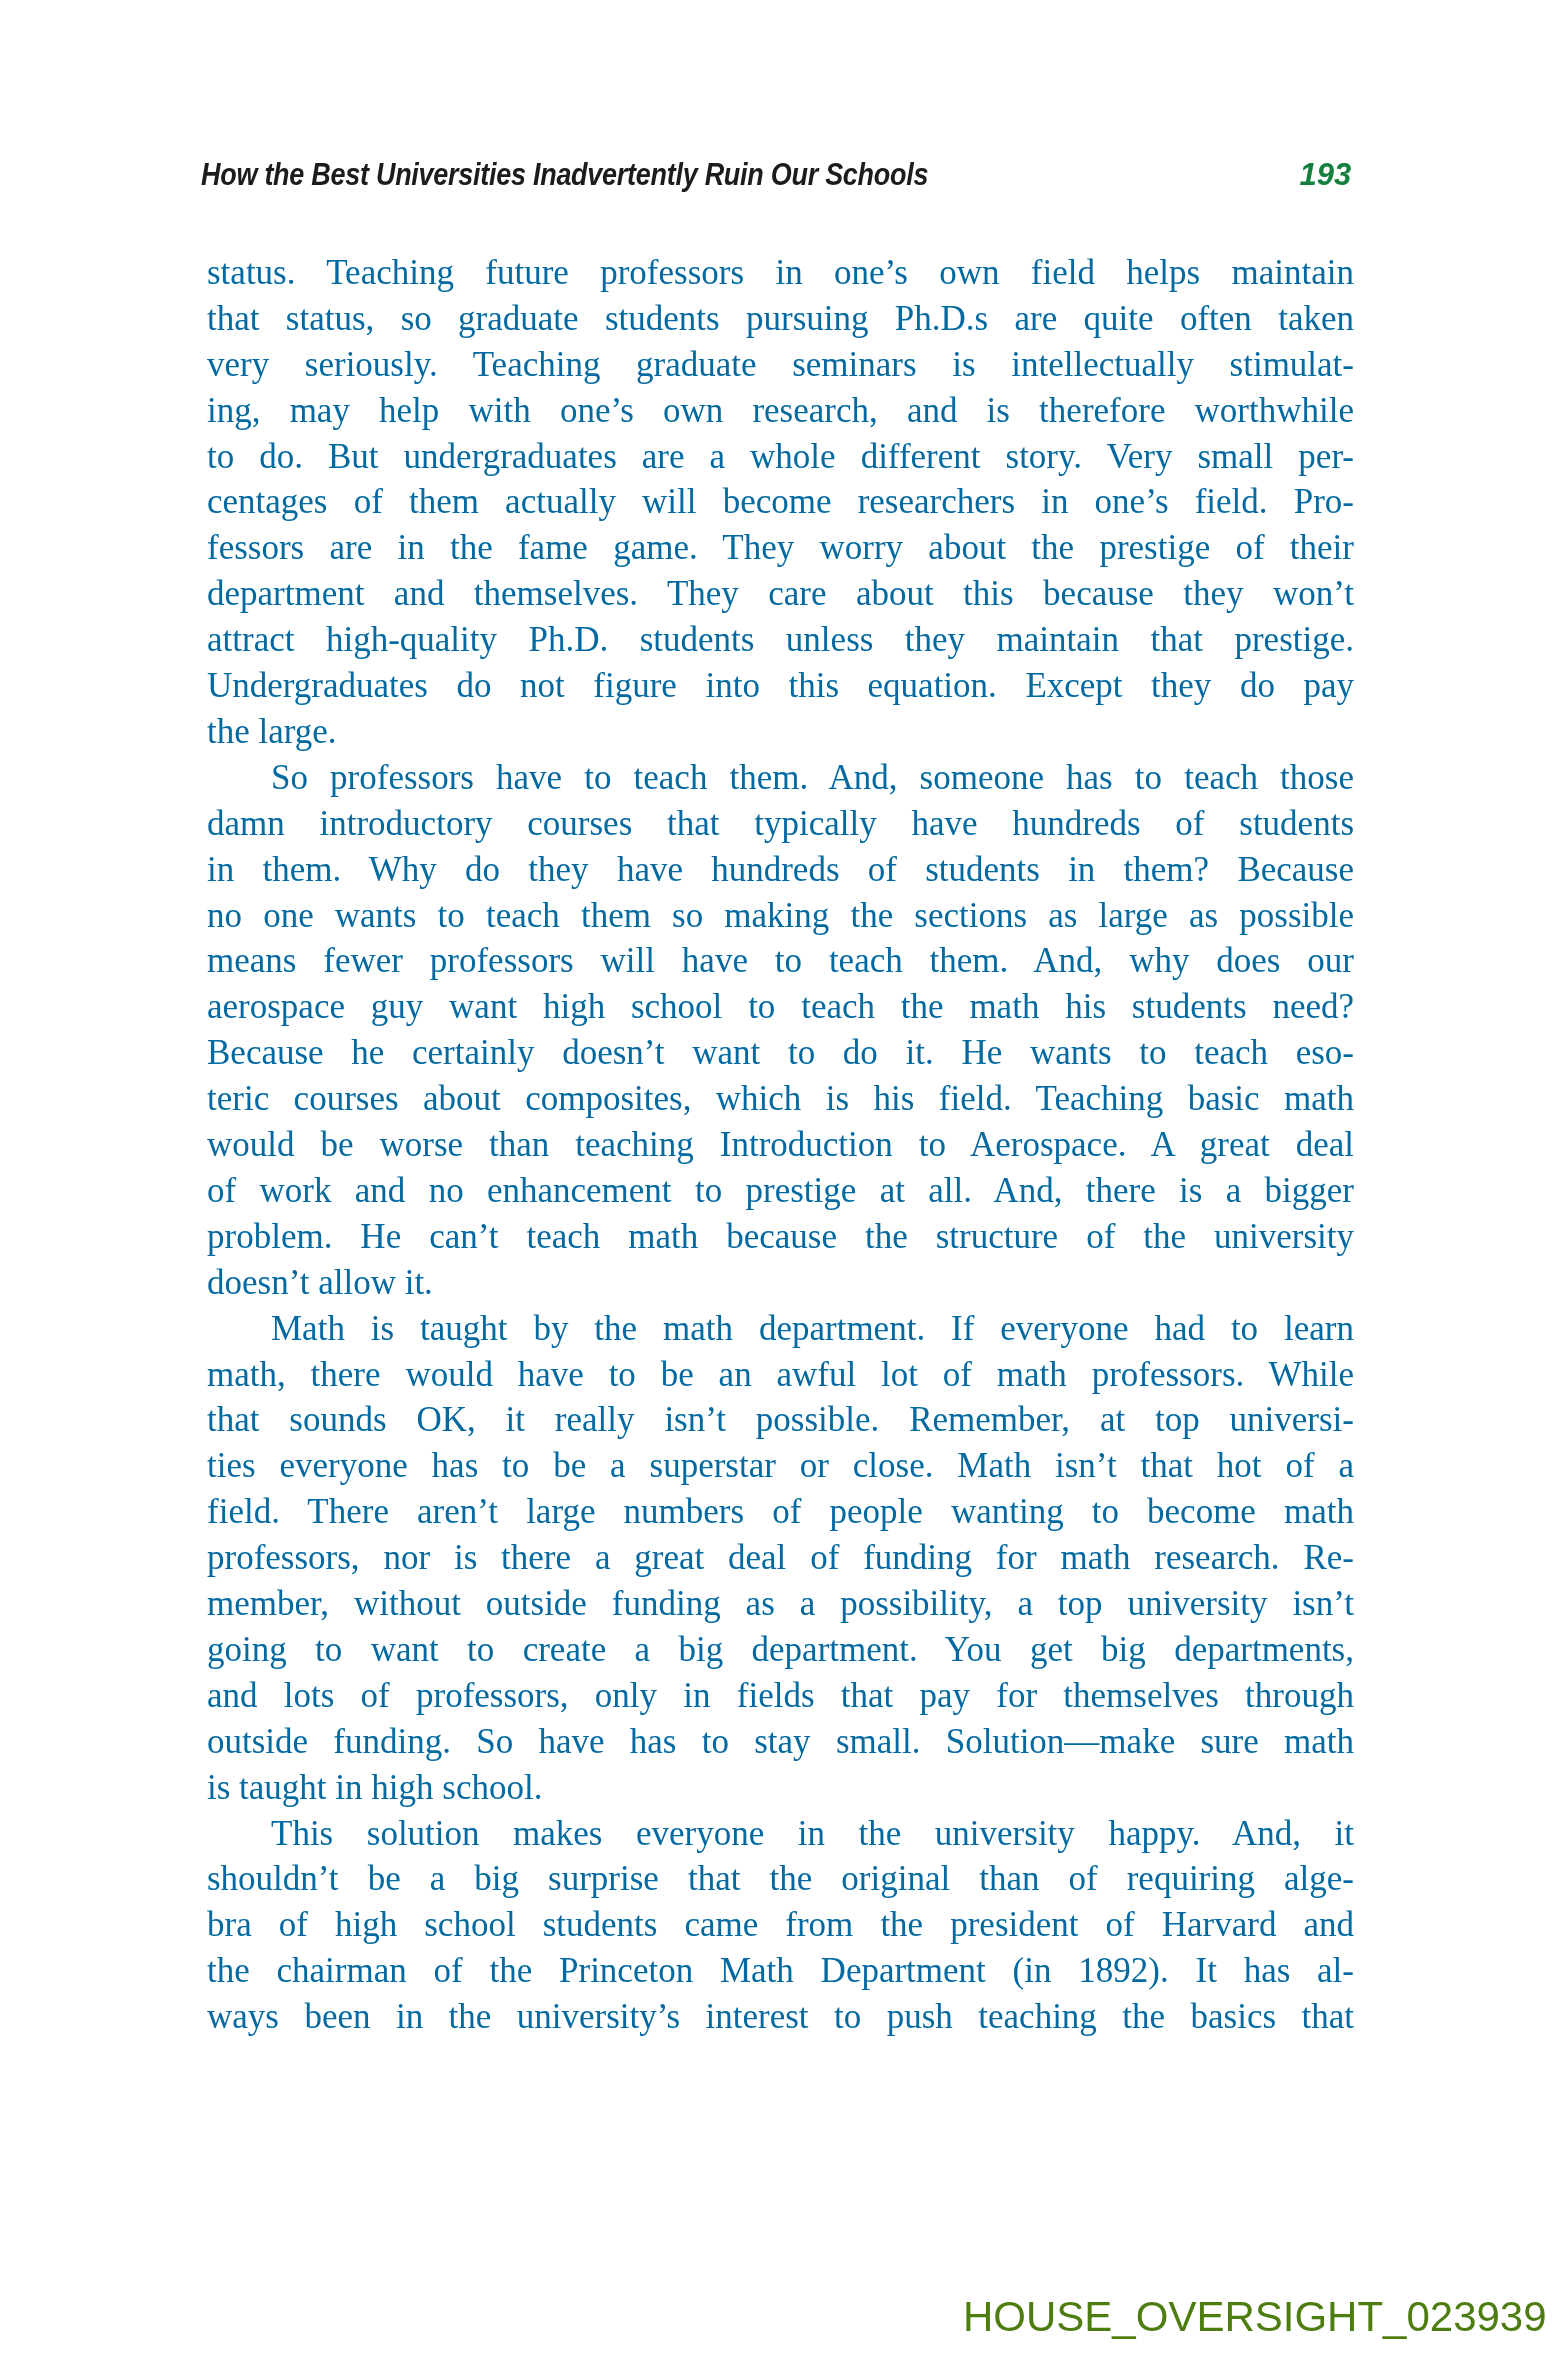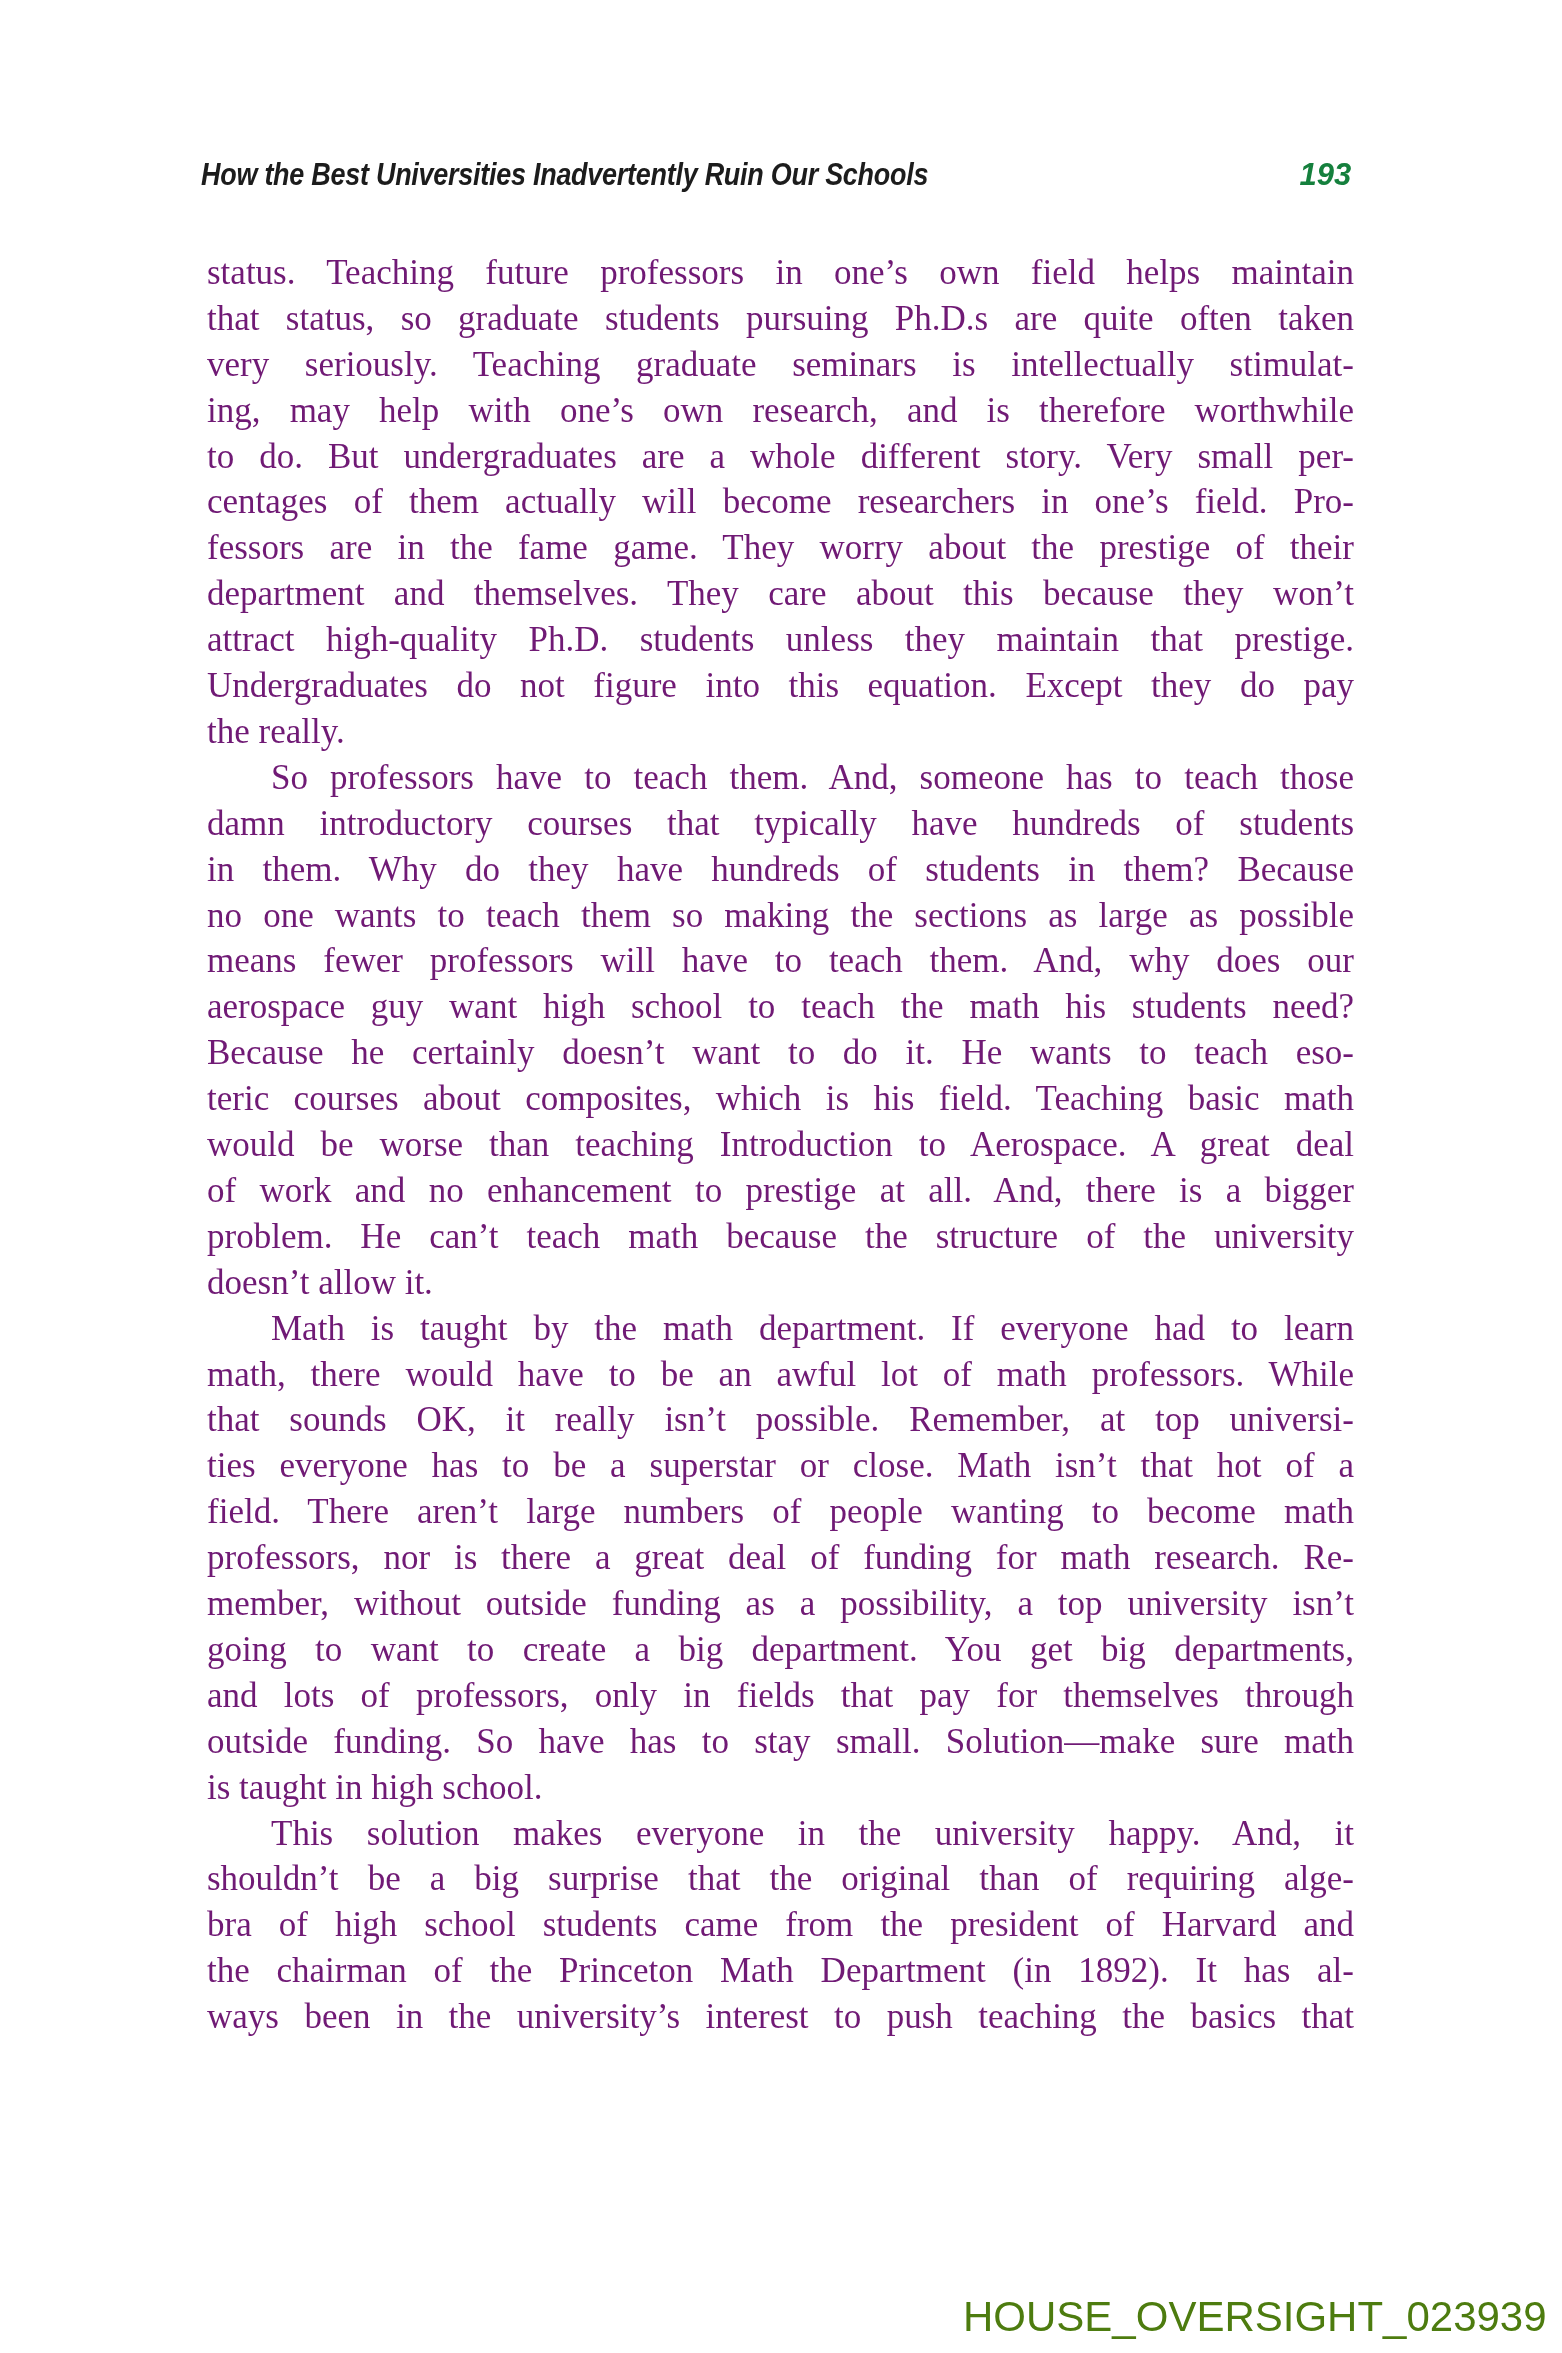--- a/index.html
+++ b/index.html
@@ -21,21 +21,21 @@
     font-family: "Liberation Sans", sans-serif; font-weight: bold; font-style: italic;
     font-size: 31px; line-height: 37px; color: #15803d; white-space: nowrap;
   }
 
   .body-text {
     position: absolute; left: 207px; top: 0; width: 1147px;
   }
   .line {
     position: absolute; left: 0; width: 1147px; height: 46px;
     font-family: "Liberation Serif", serif; font-size: 35px; line-height: 46px;
-    color: #701a75; white-space: nowrap;
+    color: #0369a1; white-space: nowrap;
     text-align: justify; text-align-last: justify;
   }
   .line.last { text-align-last: left; }
   .line.indent { left: 64px; width: 1083px; }
 
   .bates {
     position: absolute; left: 963px; top: 2293px;
     font-family: "Liberation Sans", sans-serif; font-size: 42px; line-height: 48px;
     color: #4d7c0f; white-space: nowrap;
   }
@@ -56,21 +56,21 @@
       <div class="line" style="top:250px">status. Teaching future professors in one’s own field helps maintain</div>
       <div class="line" style="top:296px">that status, so graduate students pursuing Ph.D.s are quite often taken</div>
       <div class="line" style="top:342px">very seriously. Teaching graduate seminars is intellectually stimulat-</div>
       <div class="line" style="top:388px">ing, may help with one’s own research, and is therefore worthwhile</div>
       <div class="line" style="top:434px">to do. But undergraduates are a whole different story. Very small per-</div>
       <div class="line" style="top:479px">centages of them actually will become researchers in one’s field. Pro-</div>
       <div class="line" style="top:525px">fessors are in the fame game. They worry about the prestige of their</div>
       <div class="line" style="top:571px">department and themselves. They care about this because they won’t</div>
       <div class="line" style="top:617px">attract high-quality Ph.D. students unless they maintain that prestige.</div>
       <div class="line" style="top:663px">Undergraduates do not figure into this equation. Except they do pay</div>
-      <div class="line last" style="top:709px">the really.</div>
+      <div class="line last" style="top:709px">the large.</div>
     </div>
 
     <div class="paragraph">
       <div class="line indent" style="top:755px">So professors have to teach them. And, someone has to teach those</div>
       <div class="line" style="top:801px">damn introductory courses that typically have hundreds of students</div>
       <div class="line" style="top:847px">in them. Why do they have hundreds of students in them? Because</div>
       <div class="line" style="top:893px">no one wants to teach them so making the sections as large as possible</div>
       <div class="line" style="top:938px">means fewer professors will have to teach them. And, why does our</div>
       <div class="line" style="top:984px">aerospace guy want high school to teach the math his students need?</div>
       <div class="line" style="top:1030px">Because he certainly doesn’t want to do it. He wants to teach eso-</div>

